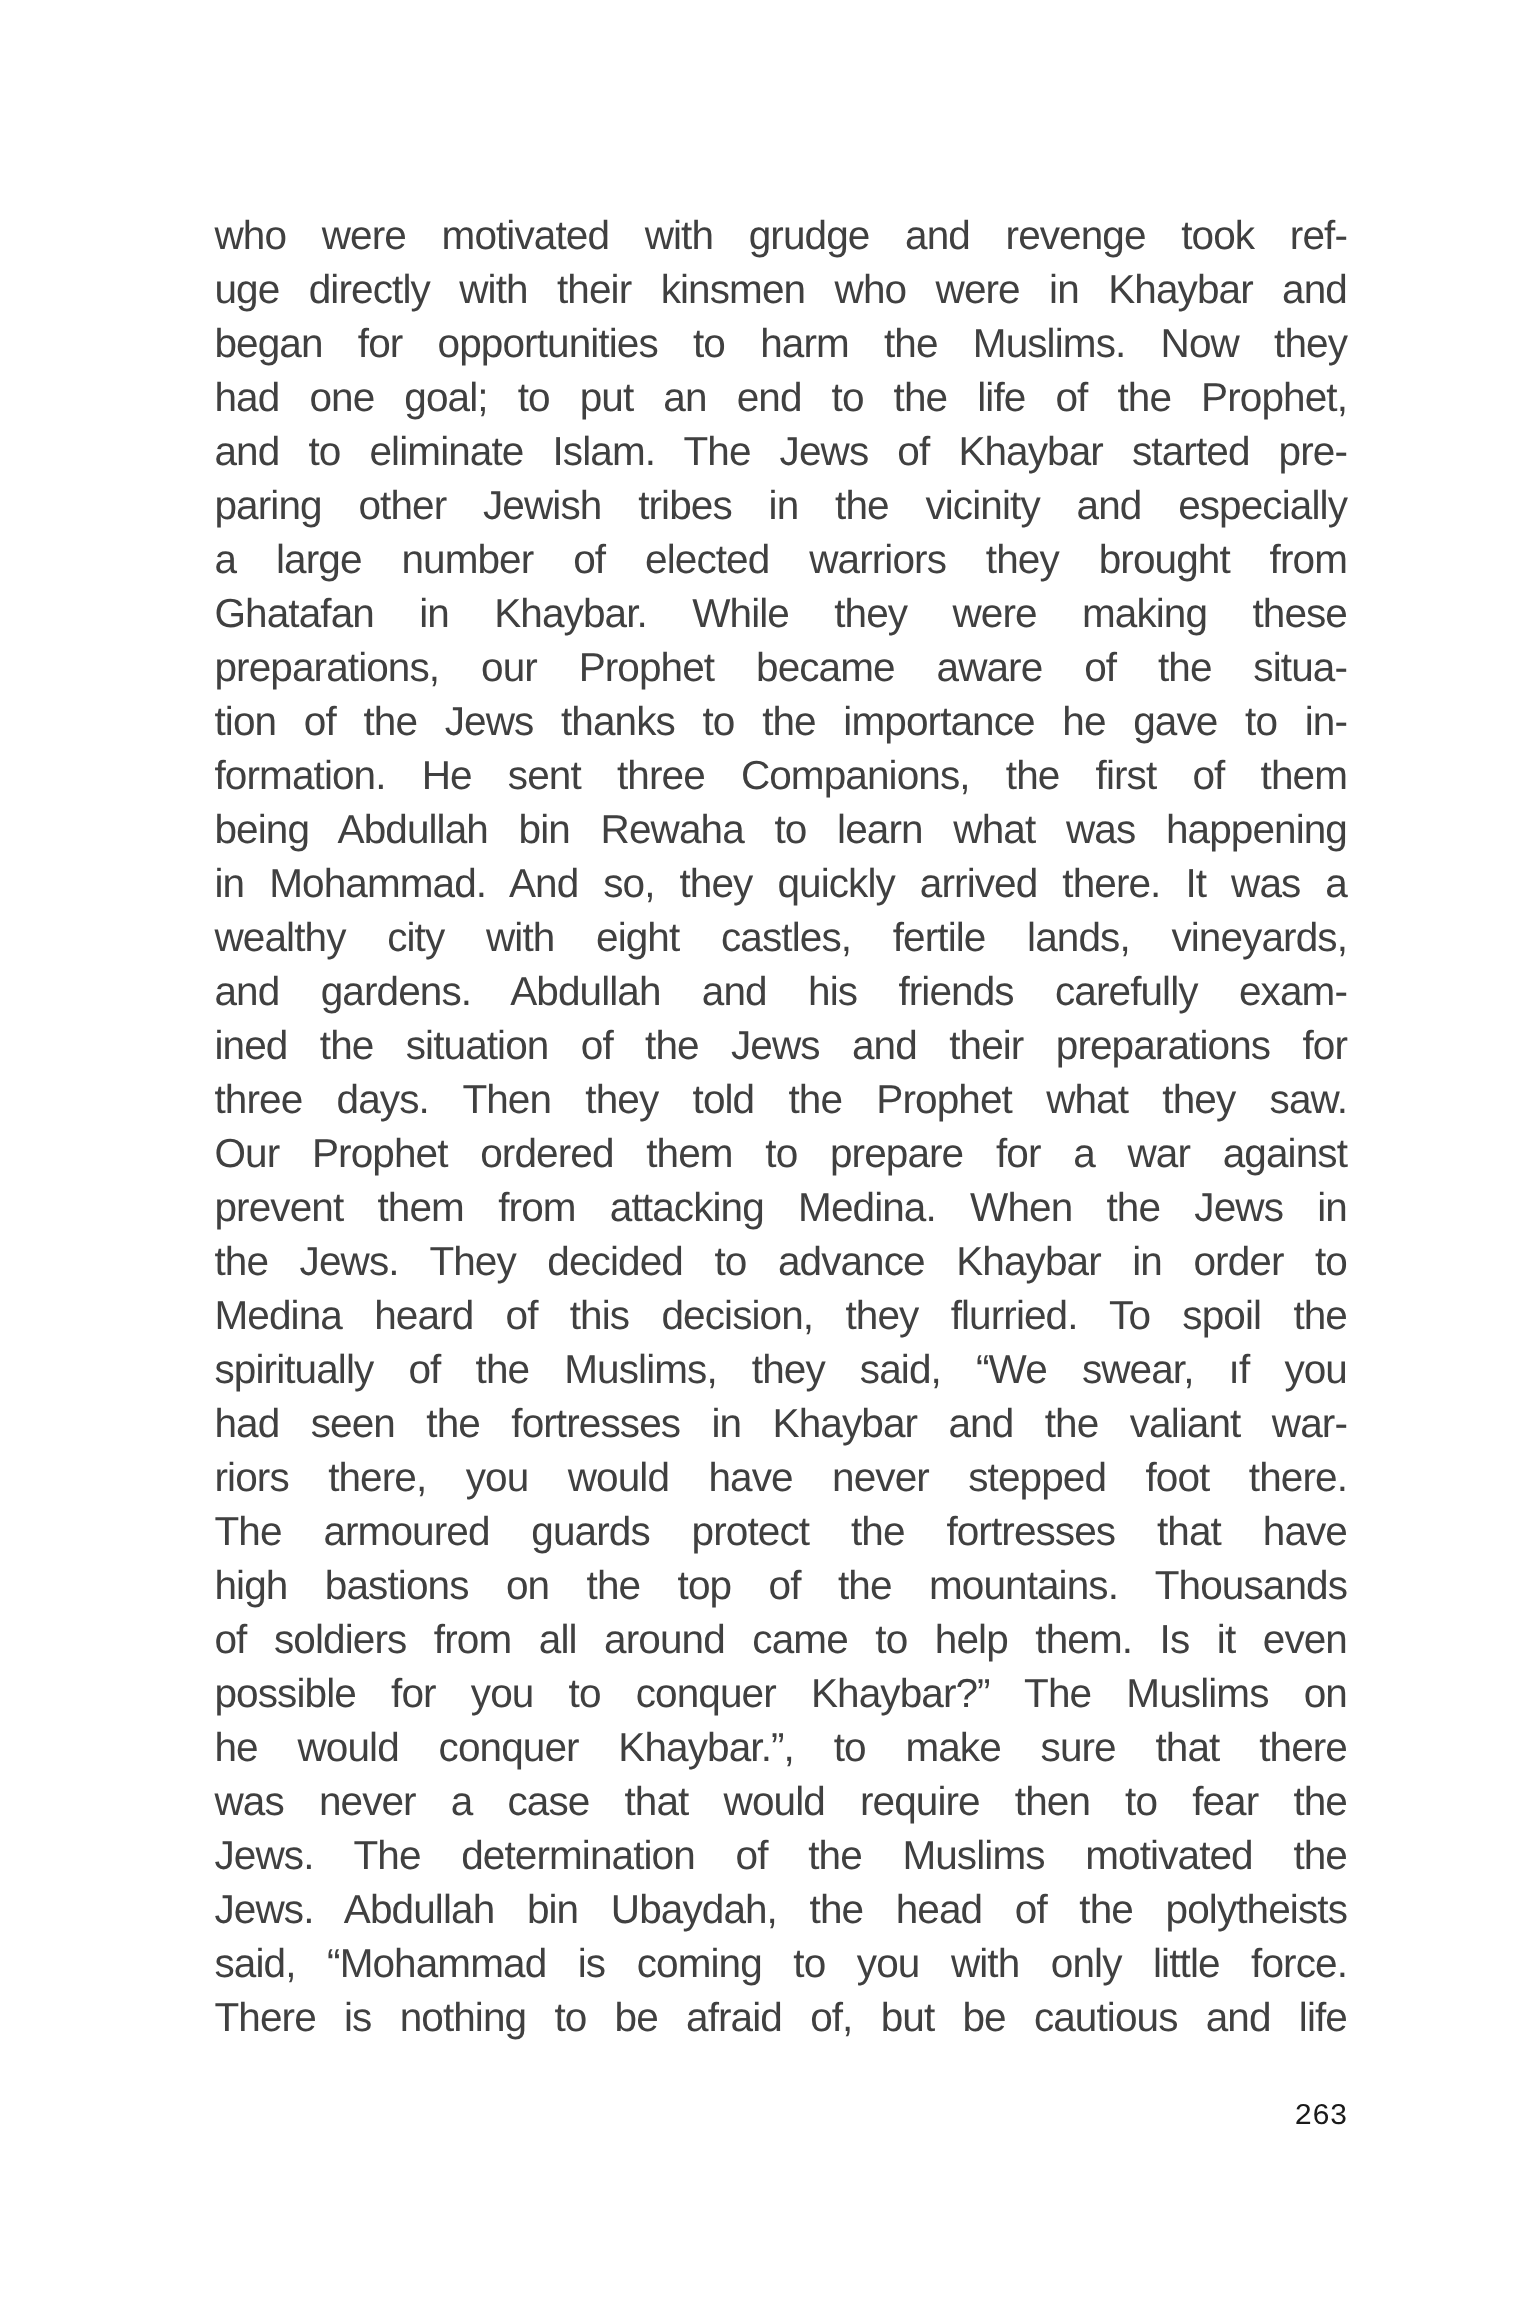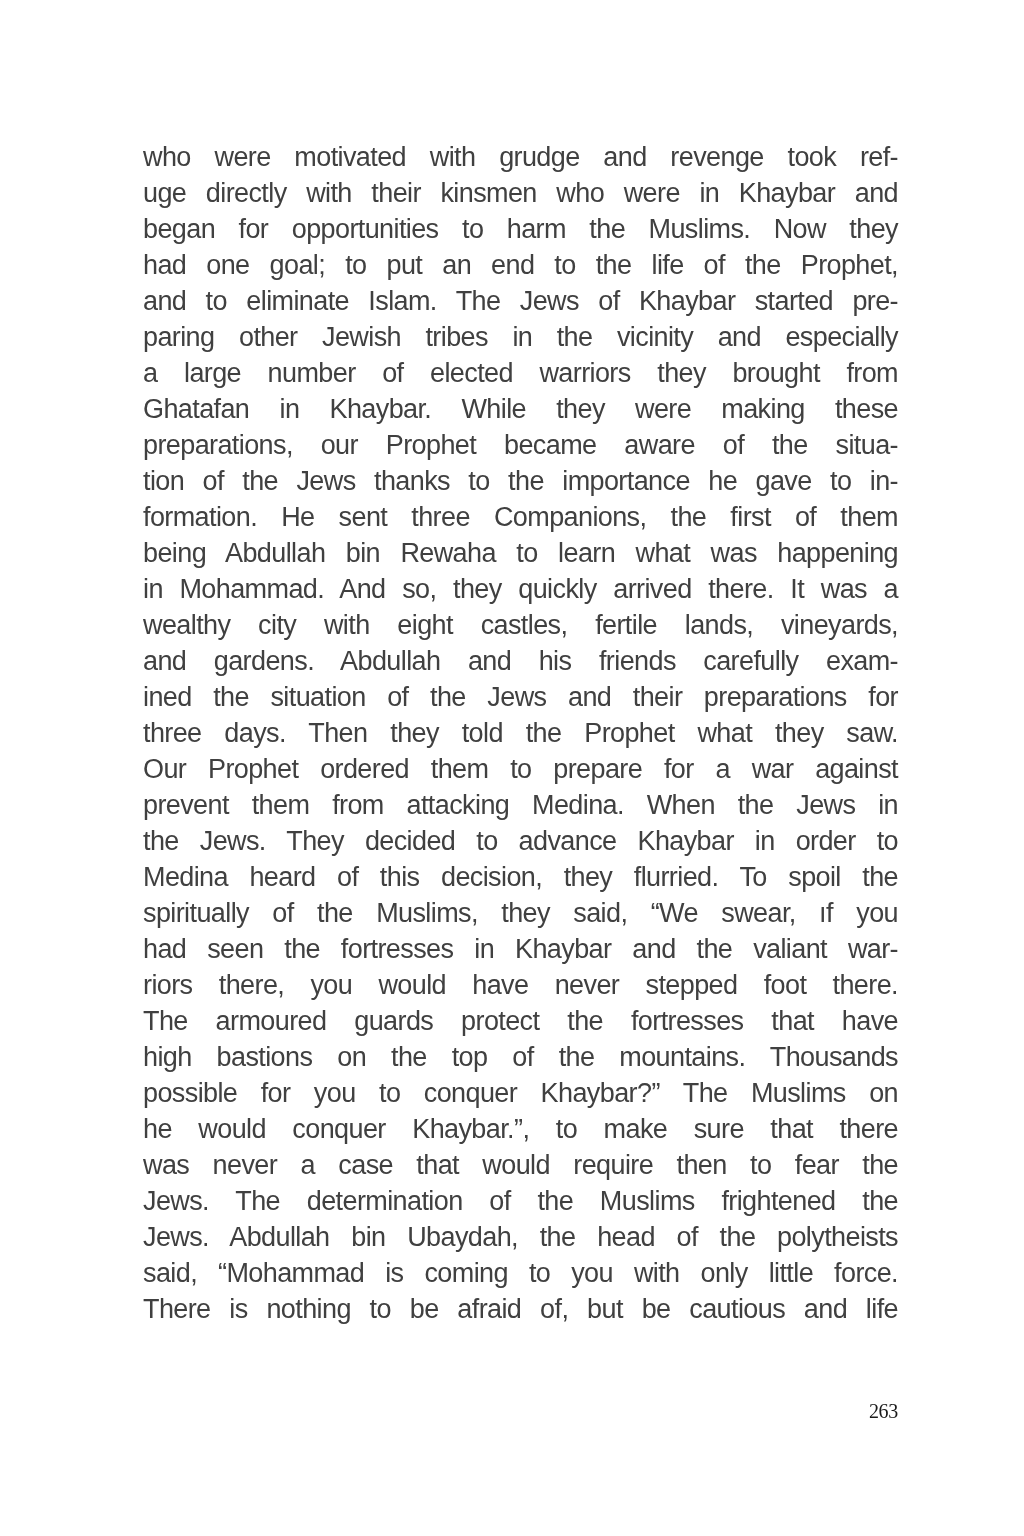--- a/index.html
+++ b/index.html
@@ -42,21 +42,21 @@
   }
   .line.last {
     text-align-last: justify;
   }
   .page-number {
     position: absolute;
     left: 820px;
     top: 1400px;
     width: 78px;
     text-align: right;
-    font-family: Liberation Serif, serif;
+    font-family: Liberation Mono, monospace;
     font-size: 20px;
     color: #1a1a1a;
     letter-spacing: -0.3px;
   }
 </style>
 </head>
 <body>
 
 <div class="page">
   <div class="text-block">
@@ -79,22 +79,23 @@
     <span class="line">three days. Then they told the Prophet what they saw.</span>
     <span class="line">Our Prophet ordered them to prepare for a war against</span>
     <span class="line">prevent them from attacking Medina. When the Jews in</span>
     <span class="line">the Jews. They decided to advance Khaybar in order to</span>
     <span class="line">Medina heard of this decision, they flurried. To spoil the</span>
     <span class="line">spiritually of the Muslims, they said, “We swear, ıf you</span>
     <span class="line">had seen the fortresses in Khaybar and the valiant war-</span>
     <span class="line">riors there, you would have never stepped foot there.</span>
     <span class="line">The armoured guards protect the fortresses that have</span>
     <span class="line">high bastions on the top of the mountains. Thousands</span>
+    <span class="line">of soldiers from all around came to help them. Is it even</span>
     <span class="line">possible for you to conquer Khaybar?” The Muslims on</span>
     <span class="line">he would conquer Khaybar.”, to make sure that there</span>
     <span class="line">was never a case that would require then to fear the</span>
-    <span class="line">Jews. The determination of the Muslims frightened the</span>
+    <span class="line">Jews. The determination of the Muslims motivated the</span>
     <span class="line">Jews. Abdullah bin Ubaydah, the head of the polytheists</span>
     <span class="line">said, “Mohammad is coming to you with only little force.</span>
     <span class="line last">There is nothing to be afraid of, but be cautious and life</span>
   </div>
   <div class="page-number">263</div>
 </div>
 
 </body></html>

